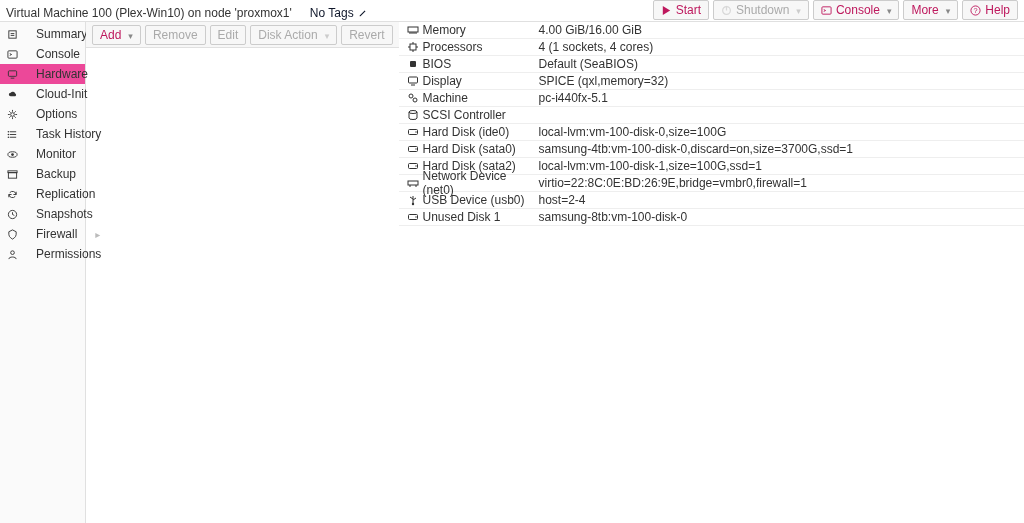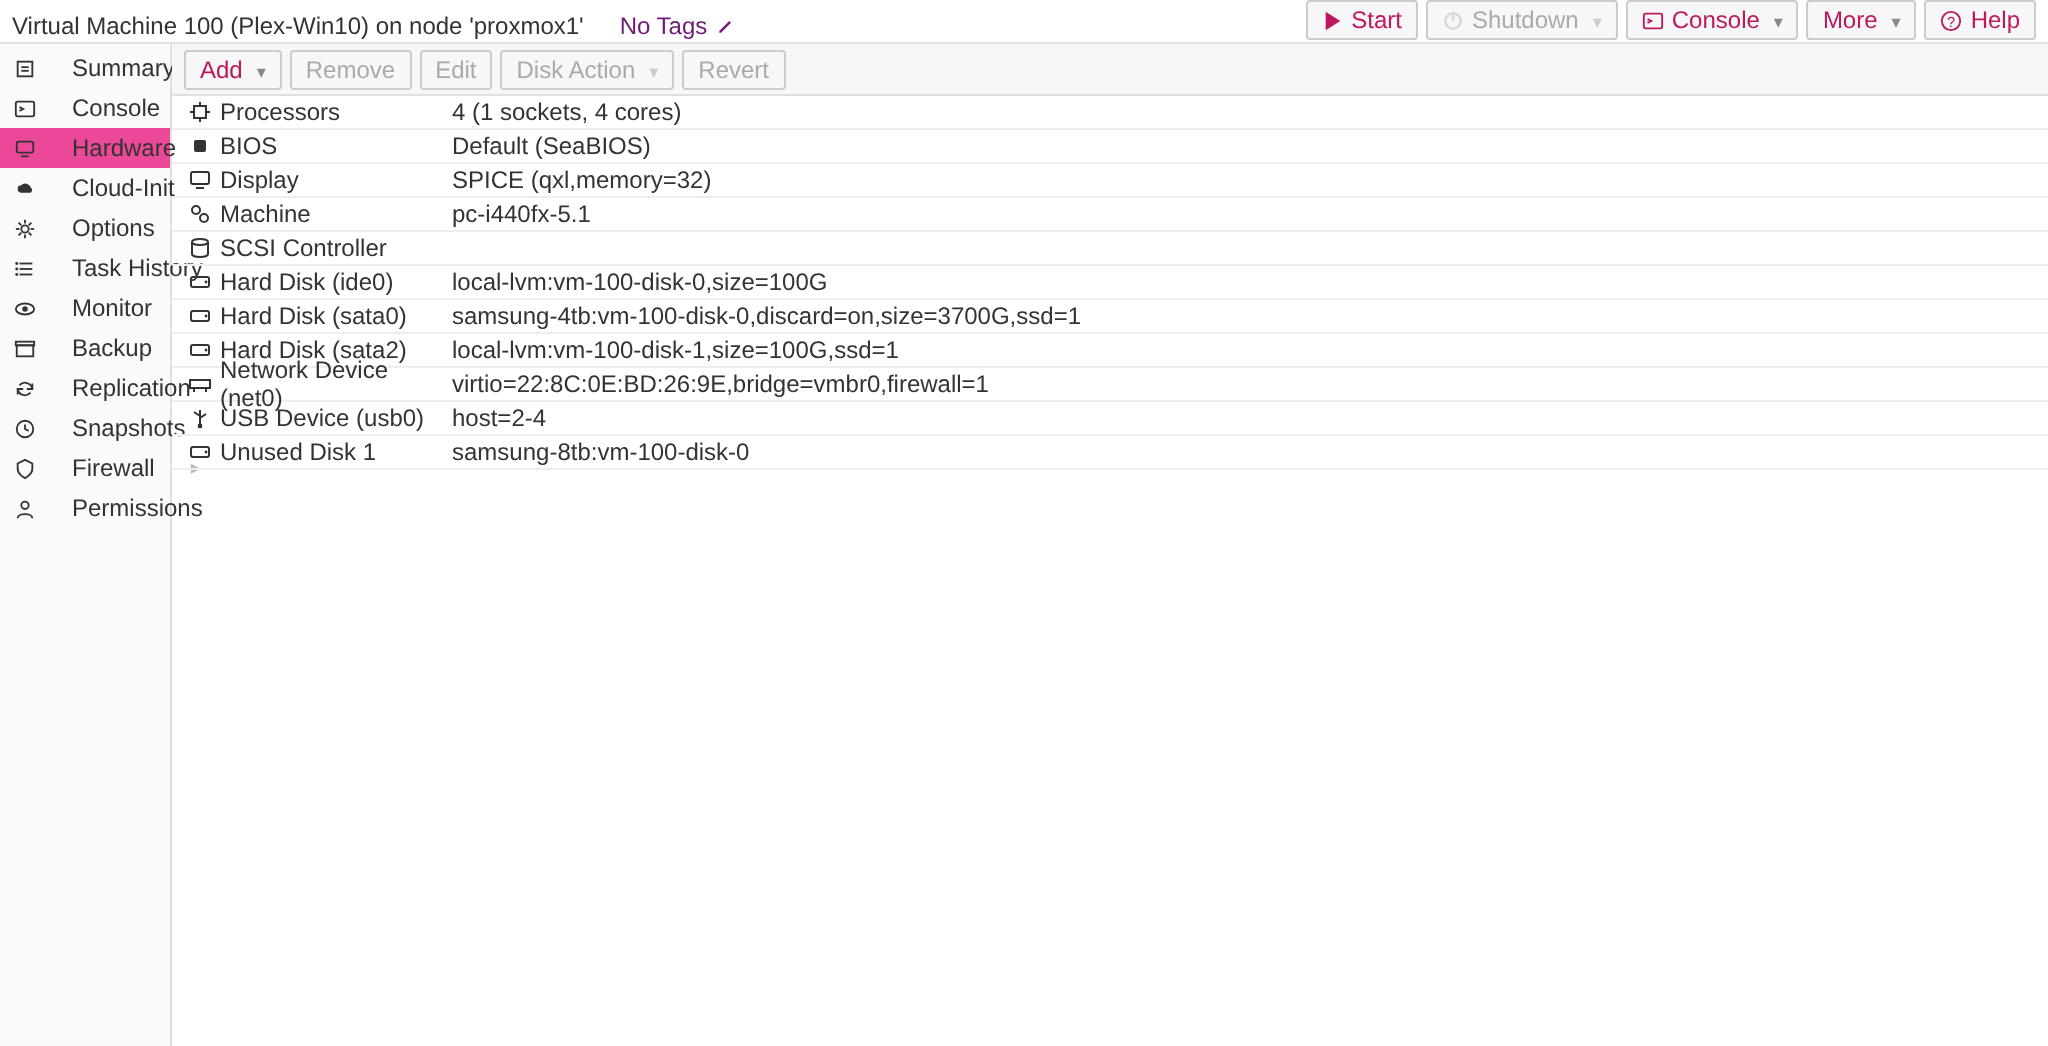--- a/index.html
+++ b/index.html
@@ -13,21 +13,21 @@
     overflow: hidden;
   }
   .topbar {
     display: flex;
     align-items: flex-end;
     height: 22px;
     padding: 1px 6px;
     border-bottom: 1px solid #e0e0e0;
   }
   .title { font-weight: normal; color: #333; flex: none; }
-  .tags { margin-left: 18px; color: #701a75; display: flex; align-items: center; gap: 4px;}
+  .tags { margin-left: 18px; color: #0f172a; display: flex; align-items: center; gap: 4px;}
   .tags svg { width: 10px; height: 10px; }
   .spacer { flex: 1; }
   .btn {
     display: inline-flex;
     align-items: center;
     gap: 4px;
     height: 20px;
     padding: 0 7px;
     border: 1px solid #ccc;
     border-radius: 2px;
@@ -55,21 +55,21 @@
     gap: 18px;
     padding: 3px 6px 3px 7px;
     cursor: pointer;
     color: #333;
     white-space: nowrap;
   }
   .side-item svg { width: 11px; height: 11px; flex: none; }
   .side-item.selected { background: #ec4899; }
   .side-item .sub-caret { margin-left: auto; color: #bbb; font-size: 10px;}
 
-  .content { flex: 1; display: flex; flex-direction: column; justify-content: space-between; }
+  .content { flex: 1; display: flex; flex-direction: row; justify-content: space-between; }
   .toolbar {
     display: flex;
     align-items: center;
     gap: 4px;
     height: 26px;
     padding: 3px 6px;
     border-bottom: 1px solid #e0e0e0;
     background: #f7f7f7;
   }
   .toolbar .btn { margin-left: 0; }
@@ -347,20 +347,29 @@
         <span class="caret"></span>
       </span>
       <span class="btn disabled">
         <span>Revert</span>
       </span>
     </div>
     <div class="table" id="hwtable">
         <div class="row">
           <span class="icon-cell">
             <svg viewBox="0 0 12 12">
+              <use href="#i-memory"></use>
+            </svg>
+          </span>
+          <span class="label-cell">Memory</span>
+          <span class="value-cell">4.00 GiB/16.00 GiB</span>
+        </div>
+        <div class="row">
+          <span class="icon-cell">
+            <svg viewBox="0 0 12 12">
               <use href="#i-cpu"></use>
             </svg>
           </span>
           <span class="label-cell">Processors</span>
           <span class="value-cell">4 (1 sockets, 4 cores)</span>
         </div>
         <div class="row">
           <span class="icon-cell">
             <svg viewBox="0 0 12 12">
               <use href="#i-chip"></use>

